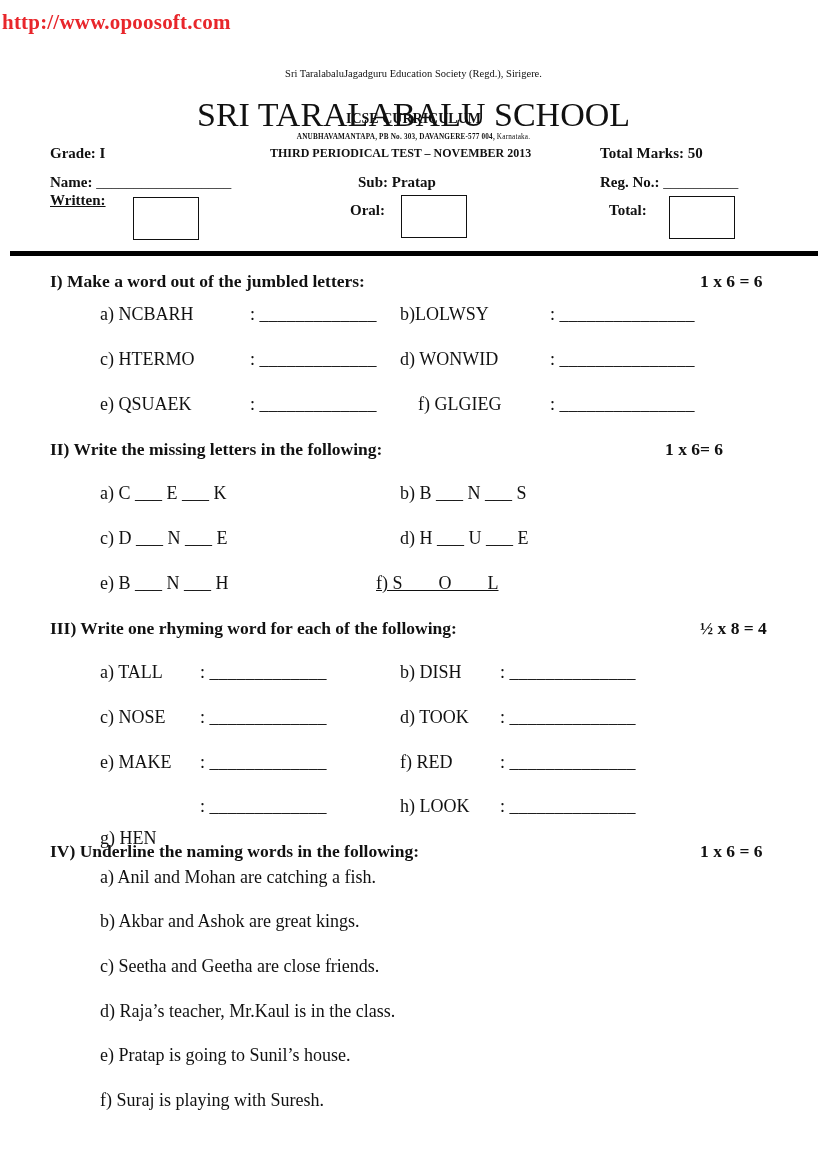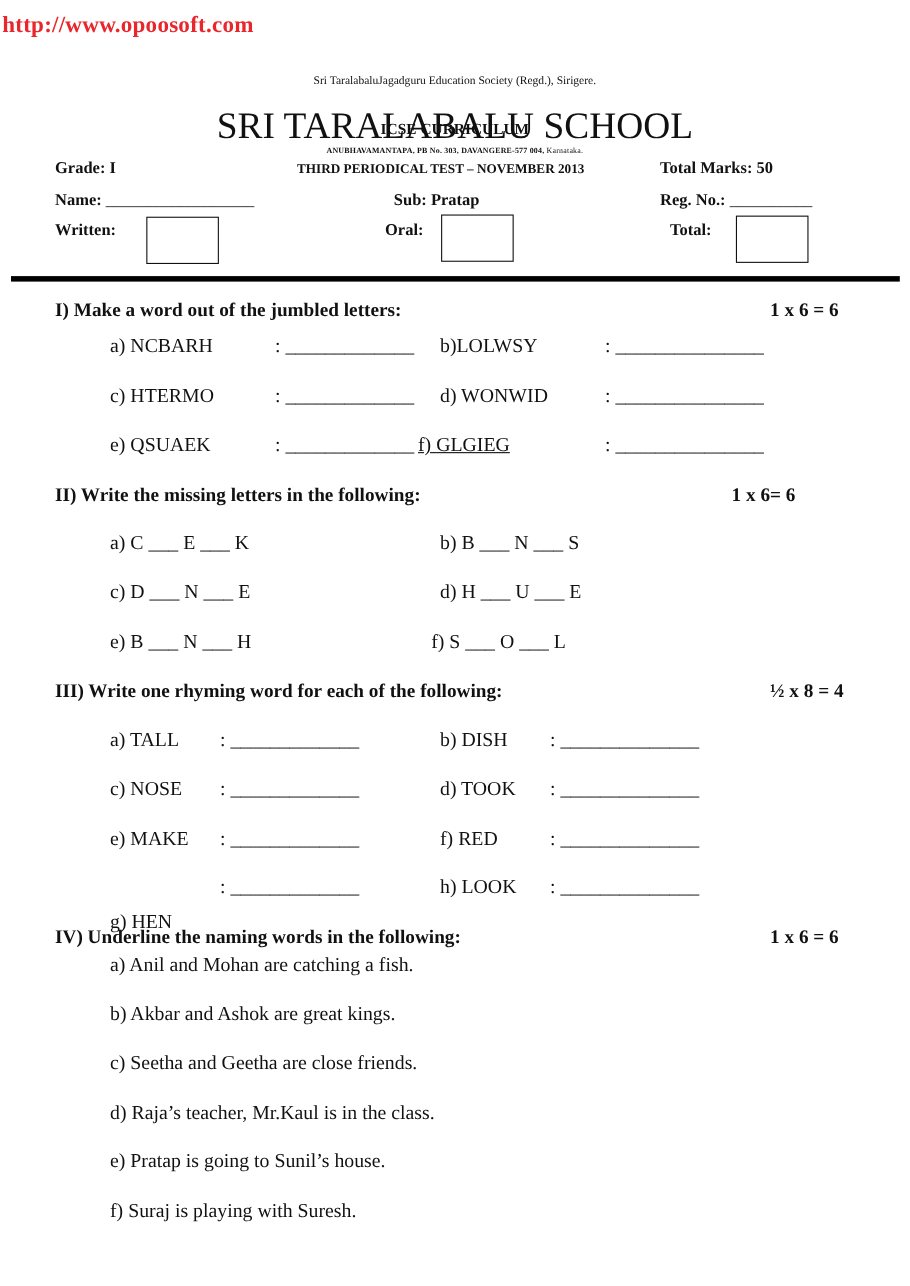--- a/index.html
+++ b/index.html
@@ -31,21 +31,21 @@
 <div class="abs center addr"><span>ANUBHAVAMANTAPA, PB No. 303, DAVANGERE-577 004,</span><span class="norm"> Karnataka.</span></div>
 
 <div class="abs hdr" style="left:50px; top:145px;">Grade: I</div>
 <div class="abs hdr" style="left:270px; top:146px; font-size:12px;">THIRD PERIODICAL TEST – NOVEMBER 2013</div>
 <div class="abs hdr" style="left:600px; top:145px;">Total Marks: 50</div>
 
 <div class="abs hdr" style="left:50px; top:174px;"><span>Name: </span><span style="font-weight:normal;">__________________</span></div>
 <div class="abs hdr" style="left:358px; top:174px;">Sub: Pratap</div>
 <div class="abs hdr" style="left:600px; top:174px;"><span>Reg. No.: </span><span style="font-weight:normal;">__________</span></div>
 
-<div class="abs hdr" style="left:50px; top:202px;">Written:</div>
+<div class="abs hdr" style="left:50px; top:192px;text-decoration:underline;">Written:</div>
 <div class="box" style="left:133px; top:197px; width:64px; height:41px;"></div>
 <div class="abs hdr" style="left:350px; top:202px;">Oral:</div>
 <div class="box" style="left:401px; top:195px; width:64px; height:41px;"></div>
 <div class="abs hdr" style="left:609px; top:202px;">Total:</div>
 <div class="box" style="left:669px; top:196px; width:64px; height:41px;"></div>
 
 <div class="rule"></div>
 
 <div class="abs qhead" style="left:50px; top:271px;">I) Make a word out of the jumbled letters:</div>
 <div class="abs marks" style="left:700px; top:271px;">1 x 6 = 6</div>
@@ -55,32 +55,32 @@
 <div class="abs item" style="left:400px; top:304px;">b)LOLWSY</div>
 <div class="abs item" style="left:550px; top:304px;"><span>:</span> <span>_______________</span></div>
 
 <div class="abs item" style="left:100px; top:349px;">c) HTERMO</div>
 <div class="abs item" style="left:250px; top:349px;"><span>:</span> <span>_____________</span></div>
 <div class="abs item" style="left:400px; top:349px;">d) WONWID</div>
 <div class="abs item" style="left:550px; top:349px;"><span>:</span> <span>_______________</span></div>
 
 <div class="abs item" style="left:100px; top:394px;">e) QSUAEK</div>
 <div class="abs item" style="left:250px; top:394px;"><span>:</span> <span>_____________</span></div>
-<div class="abs item" style="left:380px; top:394px;text-decoration:underline;">f) GLGIEG</div>
+<div class="abs item" style="left:418px; top:394px;">f) GLGIEG</div>
 <div class="abs item" style="left:550px; top:394px;"><span>:</span> <span>_______________</span></div>
 
 <div class="abs qhead" style="left:50px; top:439px;">II) Write the missing letters in the following:</div>
 <div class="abs marks" style="left:665px; top:439px;">1 x 6= 6</div>
 
 <div class="abs item" style="left:100px; top:483px;">a) C ___ E ___ K</div>
 <div class="abs item" style="left:400px; top:483px;">b) B ___ N ___ S</div>
 <div class="abs item" style="left:100px; top:528px;">c) D ___ N ___ E</div>
 <div class="abs item" style="left:400px; top:528px;">d) H ___ U ___ E</div>
 <div class="abs item" style="left:100px; top:573px;">e) B ___ N ___ H</div>
-<div class="abs item" style="left:392px; top:573px;">f) S ___ O ___ L</div>
+<div class="abs item" style="left:376px; top:573px;text-decoration:underline;">f) S ___ O ___ L</div>
 
 <div class="abs qhead" style="left:50px; top:618px;">III) Write one rhyming word for each of the following:</div>
 <div class="abs marks" style="left:700px; top:618px;">½ x 8 = 4</div>
 
 <div class="abs item" style="left:100px; top:662px;">a) TALL</div>
 <div class="abs item" style="left:200px; top:662px;"><span>:</span> <span>_____________</span></div>
 <div class="abs item" style="left:400px; top:662px;">b) DISH</div>
 <div class="abs item" style="left:500px; top:662px;"><span>:</span> <span>______________</span></div>
 
 <div class="abs item" style="left:100px; top:707px;">c) NOSE</div>

